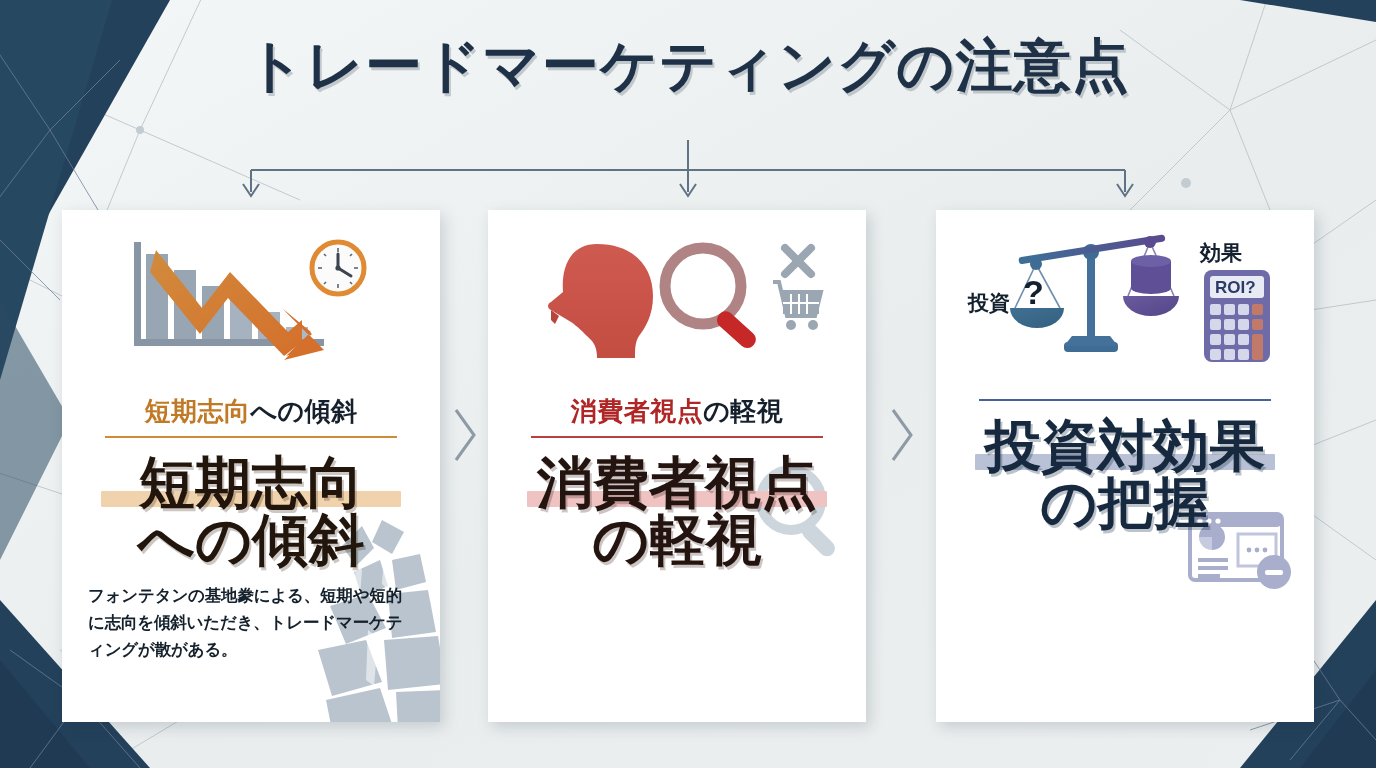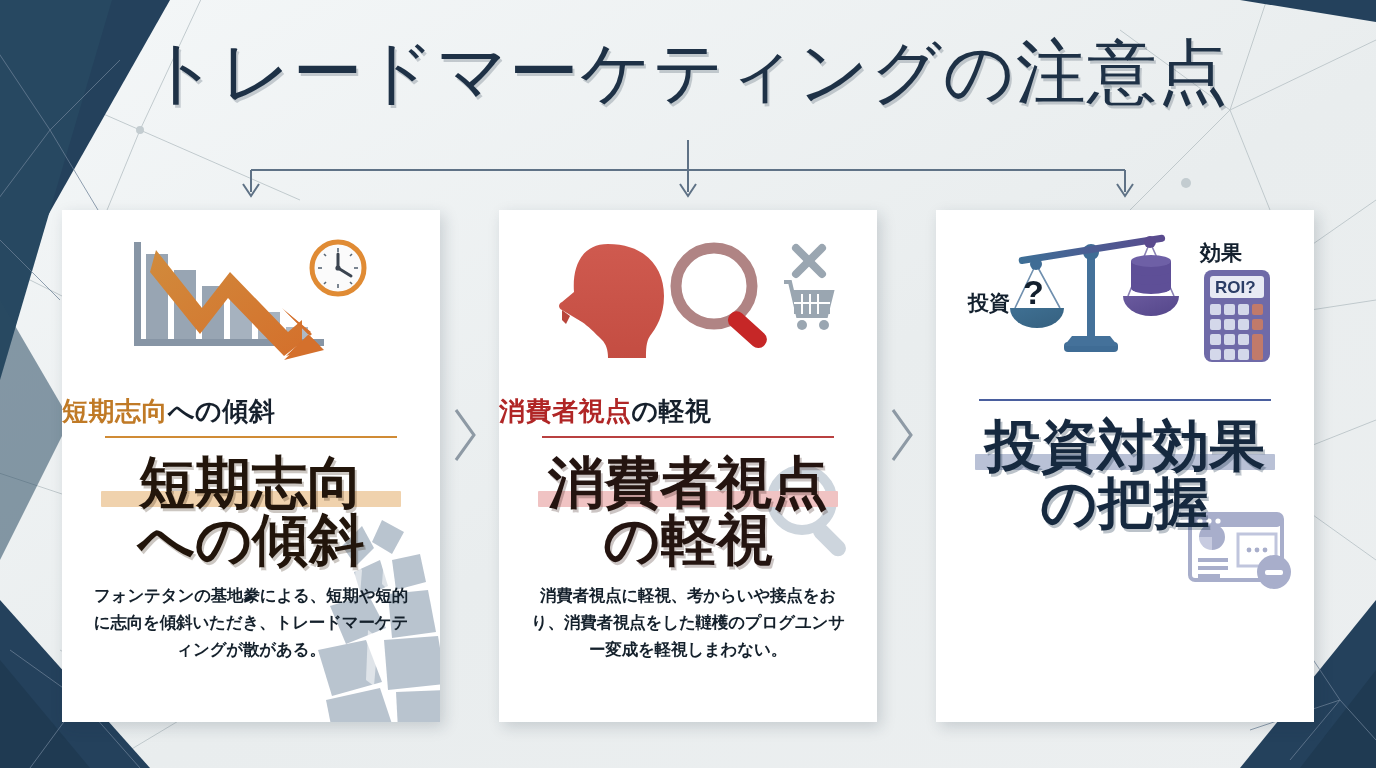--- a/index.html
+++ b/index.html
@@ -12,48 +12,48 @@
   .stage{position:absolute;inset:0;overflow:hidden;background:
      linear-gradient(160deg,#f2f5f6 0%,#e9edee 45%,#eceff0 100%);}
 
   
   .bg-svg{position:absolute;inset:0;width:1376px;height:768px;}
 
   
   .title-wrap{position:absolute;left:0;top:36px;width:1376px;text-align:center;}
   .title{
     display:inline-block;
-    font-size:70px;line-height:1.05;font-weight:400;
+    font-size:57px;line-height:1.05;font-weight:700;
     color:#1e3146;letter-spacing:1px;
     text-shadow:2px 3px 0 rgba(30,49,70,.22);
     transform:scaleX(1.0);
   }
 
   
   .connector{position:absolute;left:0;top:140px;width:1376px;height:68px;}
 
   
   .cards{position:absolute;left:0;top:210px;width:1376px;height:515px;}
   .card{
     position:absolute;top:0;width:378px;height:512px;
     background:#ffffff;
     box-shadow:4px 5px 14px rgba(25,40,60,.17);
     box-sizing:border-box;
     padding:0;
     overflow:hidden;
   }
   .card.c1{left:62px;}
-  .card.c2{left:499px;}
+  .card.c2{left:488px;}
   .card.c3{left:936px;}
 
   .icon-area{position:relative;height:168px;margin-top:14px;}
   .icon-area svg{position:absolute;left:50%;transform:translateX(-50%);top:0;}
 
   .sub{
-    font-size:26px;font-weight:700;
+    text-align:center;font-size:26px;font-weight:700;
     letter-spacing:.5px;margin-top:2px;
     white-space:nowrap;
   }
   .sub .hl1{color:#c07a26;}
   .sub .hl2{color:#b02626;}
   .sub .hl3{color:#3f5a9c;}
   .sub .rest{color:#16202c;}
   .sub-rule{height:2px;margin:7px auto 0;width:292px;}
   .c1 .sub-rule{background:#d08b35;}
   .c2 .sub-rule{background:#b94040;}
@@ -80,21 +80,20 @@
   .c1 .hl-line .mark{background:#f0d2ad;}
   .c2 .hl-line .mark{background:#f0c3c3;}
   .c3 .hl-line .mark{background:#b9c1d6;}
 
   .body-text{
     position:relative;z-index:3;
     margin:14px 26px 0 26px;
     font-size:16.5px;line-height:1.62;
     color:#14202b;font-weight:600;
     letter-spacing:-.2px;
-    text-align:center;
   }
   .body-text .roi{color:#2f4e96;font-weight:800;}
 
   .deco{position:absolute;z-index:1;pointer-events:none;}
   .deco-rock{right:-6px;bottom:-8px;}
   .deco-mag{right:10px;top:248px;}
   .deco-dash{right:16px;top:300px;}
 
   
   .chev{position:absolute;top:400px;width:40px;height:70px;}
@@ -327,21 +326,20 @@
       <div class="headline">
         <span class="hl-line">
           <span class="mark"></span>
           <span>消費者視点</span>
         </span>
         <span class="hl-line">
           <span>の軽視</span>
         </span>
       </div>
 
-      <div class="body-text">消費者視点に軽視、考からいや接点をおり、消費者視点をした韃檴のプログユンサー変成を軽視しまわない。</div>
     </div>
 
     <div class="card c3">
 
       <div class="icon-area">
         <svg width="330" height="168" viewBox="0 0 330 168">
           <defs>
             <linearGradient id="beam" x1="0" y1="0" x2="1" y2="0">
               <stop offset="0%" stop-color="#3d6f96"></stop>
               <stop offset="100%" stop-color="#5a4a8e"></stop>

